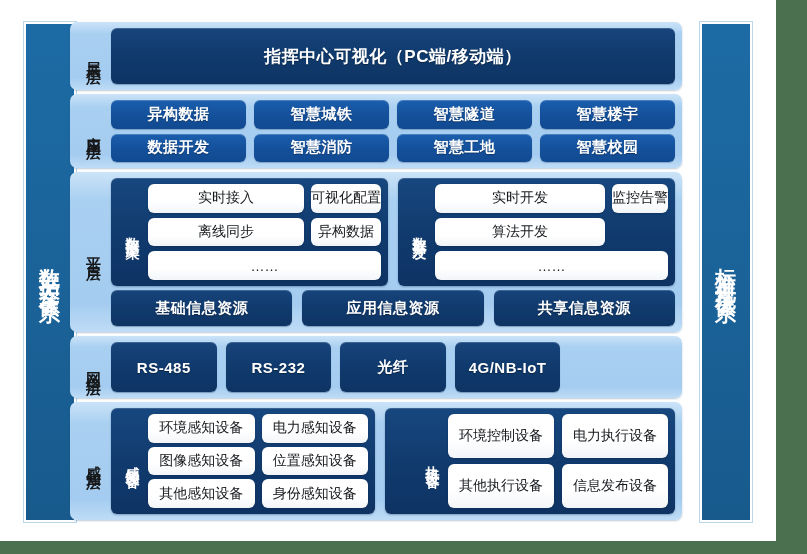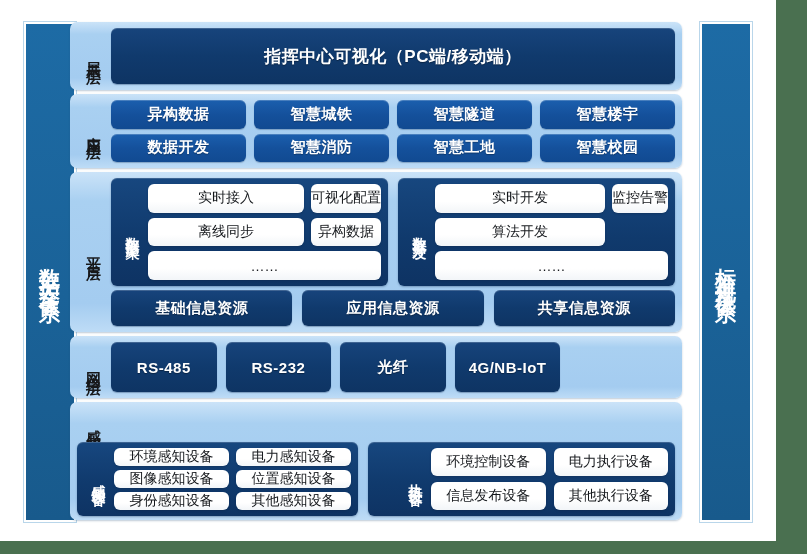--- a/index.html
+++ b/index.html
@@ -78,21 +78,21 @@
     box-shadow: 0 1px 2px rgba(40,80,120,.30);
     display: flex;
     align-items: stretch;
     padding: 6px 7px;
     box-sizing: border-box;
   }
   .layer-display { height: 68px; }
   .layer-app     { height: 74px; }
   .layer-plat    { height: 160px; }
   .layer-net     { height: 62px; }
-  .layer-sense   { height: 118px; flex-direction: column; }
+  .layer-sense   { height: 118px; }
 
   .layer-label {
     width: 34px;
     flex: 0 0 34px;
     display: flex;
     align-items: center;
     justify-content: center;
   }
   .layer-label span {
     writing-mode: vertical-rl;
@@ -364,34 +364,34 @@
 
             <div class="sense-group sense-group-a">
               <div class="group-label">
                 <span>感知设备</span>
               </div>
               <div class="sense-grid-3">
                 <div class="white-box">环境感知设备</div>
                 <div class="white-box">电力感知设备</div>
                 <div class="white-box">图像感知设备</div>
                 <div class="white-box">位置感知设备</div>
+                <div class="white-box">其他感知设备</div>
                 <div class="white-box">身份感知设备</div>
-                <div class="white-box">其他感知设备</div>
               </div>
             </div>
 
             <div class="sense-group sense-group-b">
               <div class="group-label">
                 <span>执行设备</span>
               </div>
               <div class="sense-grid-2">
                 <div class="white-box">环境控制设备</div>
                 <div class="white-box">电力执行设备</div>
+                <div class="white-box">其他执行设备</div>
                 <div class="white-box">信息发布设备</div>
-                <div class="white-box">其他执行设备</div>
               </div>
             </div>
 
           </div>
         </div>
       </div>
 
     </div>
   </div>
 </div>

